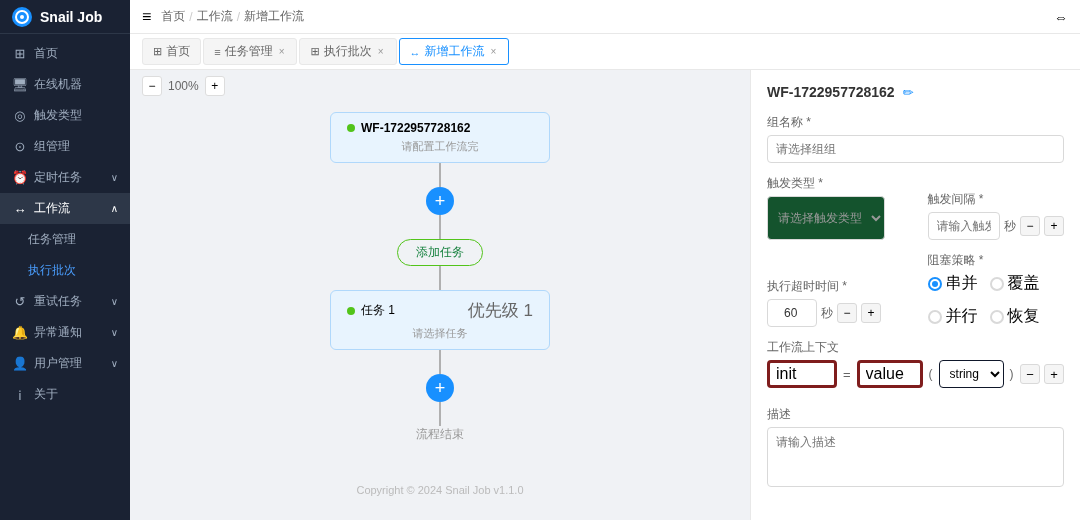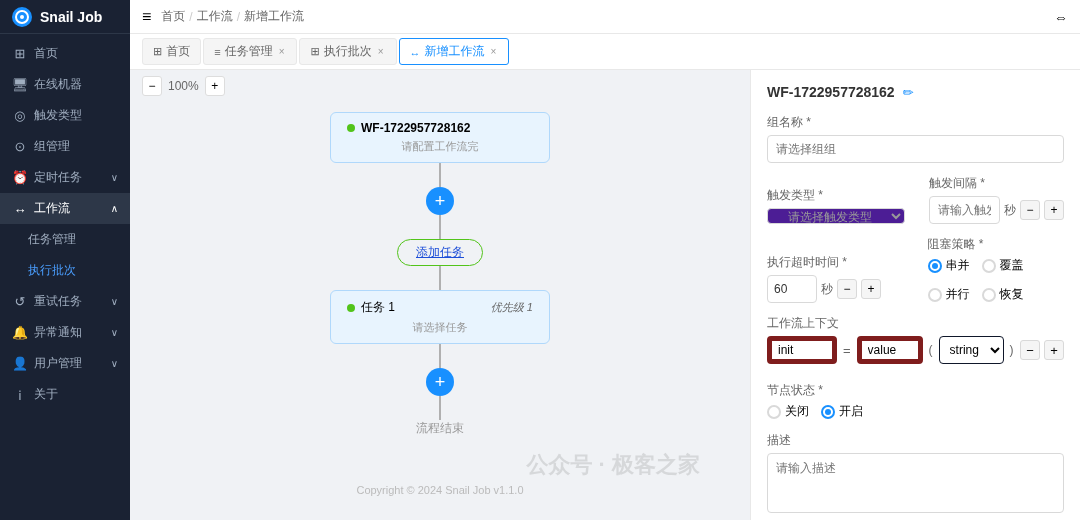--- a/index.html
+++ b/index.html
@@ -201,40 +201,39 @@
       cursor: pointer;
       margin: 0 auto;
       line-height: 1;
     }
     .flow-node-add-label {
       background: transparent;
       border: 1.5px solid #52c41a;
       border-radius: 20px;
       padding: 4px 18px;
       font-size: 12px;
-      color: #1d4ed8;
+      color: #15803d;
       cursor: pointer;
       margin: 0 auto;
-      text-decoration: underline;
     }
     .flow-node-task {
       background: #e8f4fe;
       border: 1px solid #b0d8fb;
       border-radius: 6px;
       padding: 8px 16px;
       width: 220px;
     }
     .flow-node-task-header {
       display: flex;
       align-items: center;
       justify-content: space-between;
       font-size: 12px;
       margin-bottom: 4px;
     }
-    .priority-badge { font-size: 11px; color: #666; font-style: italic; }
+    .priority-badge { font-size: 17px; color: #666; }
     .canvas-footer {
       position: absolute;
       bottom: 24px;
       left: 0; right: 0;
       text-align: center;
       font-size: 11px;
       color: #bbb;
     }
 
     
@@ -285,27 +284,27 @@
       outline: none;
       background: #fff;
     }
     .form-row {
       display: flex;
       gap: 24px;
       align-items: flex-end;
     }
     .form-select {
       flex: 1;
-      height: 16px;
+      height: 44px;
       border: 1px solid #d9d9d9;
       border-radius: 4px;
-      padding: 0 16px;
+      padding: 0 6px;
       font-size: 12px;
       color: #999;
-      background: #4c1d95;
+      background: #14532d;
       outline: none;
     }
     .input-with-suffix {
       display: flex;
       align-items: center;
       gap: 4px;
     }
     .input-suffix { font-size: 12px; color: #666; }
     .stepper-btn {
       width: 20px; height: 20px;
@@ -314,34 +313,34 @@
       border-radius: 3px;
       cursor: pointer;
       display: flex; align-items: center; justify-content: center;
       font-size: 12px;
     }
     .small-input {
       width: 50px;
       height: 28px;
       border: 1px solid #d9d9d9;
       border-radius: 4px;
-      padding: 0 6px;
+      padding: 0 16px;
       font-size: 12px;
     }
     .radio-group {
       display: flex;
       align-items: center;
       gap: 12px;
       flex-wrap: wrap;
     }
     .radio-item {
       display: flex;
       align-items: center;
       gap: 4px;
-      font-size: 12px;
+      font-size: 16px;
       cursor: pointer;
     }
     .radio-dot {
       width: 14px; height: 14px;
       border-radius: 50%;
       border: 2px solid #d9d9d9;
       display: flex; align-items: center; justify-content: center;
     }
     .radio-dot.checked { border-color: #1890ff; }
     .radio-dot.checked::after {
@@ -351,24 +350,24 @@
       border-radius: 50%;
     }
     .context-row {
       display: flex;
       align-items: center;
       gap: 6px;
       margin-bottom: 6px;
     }
     .context-input {
       height: 28px;
-      border: 5px solid #7f1d1d;
+      border: 3px solid #7f1d1d;
       border-radius: 4px;
       padding: 0 6px;
-      font-size: 12px;
+      font-size: 16px;
       outline: none;
     }
     .context-eq { font-size: 13px; color: #666; }
     .context-type-select {
       height: 28px;
       border: 1px solid #0f172a;
       border-radius: 4px;
       padding: 0 6px;
       font-size: 12px;
       background: #fff;
@@ -560,21 +559,20 @@
 
           <div class="flow-connector"></div>
 
           <div class="flow-add-btn">+</div>
 
           <div class="flow-connector"></div>
 
           <div style="font-size:12px;color:#999;">流程结束</div>
         </div>
 
-        <div class="watermark">公众号 · 极客之家</div>
       </div>
 
       <div class="canvas-footer">Copyright © 2024 Snail Job v1.1.0</div>
     </div>
 
     <div class="right-panel">
       <div class="panel-title-row">
         <span class="panel-title">WF-1722957728162</span>
         <span class="edit-icon">✏</span>
       </div>
@@ -663,35 +661,20 @@
             <option value="number">number</option>
           </select>
           <span style="font-size:12px;color:#666;">)</span>
           <div class="context-btns">
             <span class="ctx-btn">−</span>
             <span class="ctx-btn">+</span>
           </div>
         </div>
       </div>
 
-      <div class="form-section">
-        <div class="form-label">
-          <span>节点状态 *</span>
-        </div>
-        <div class="radio-group">
-          <label class="radio-item">
-            <div class="radio-dot"></div>
-            <span>关闭</span>
-          </label>
-          <label class="radio-item">
-            <div class="radio-dot checked"></div>
-            <span>开启</span>
-          </label>
-        </div>
-      </div>
 
       <div class="form-section">
         <div class="form-label">
           <span>描述</span>
         </div>
         <textarea class="form-textarea" placeholder="请输入描述" style=""></textarea>
       </div>
 
     </div>
   </div>

